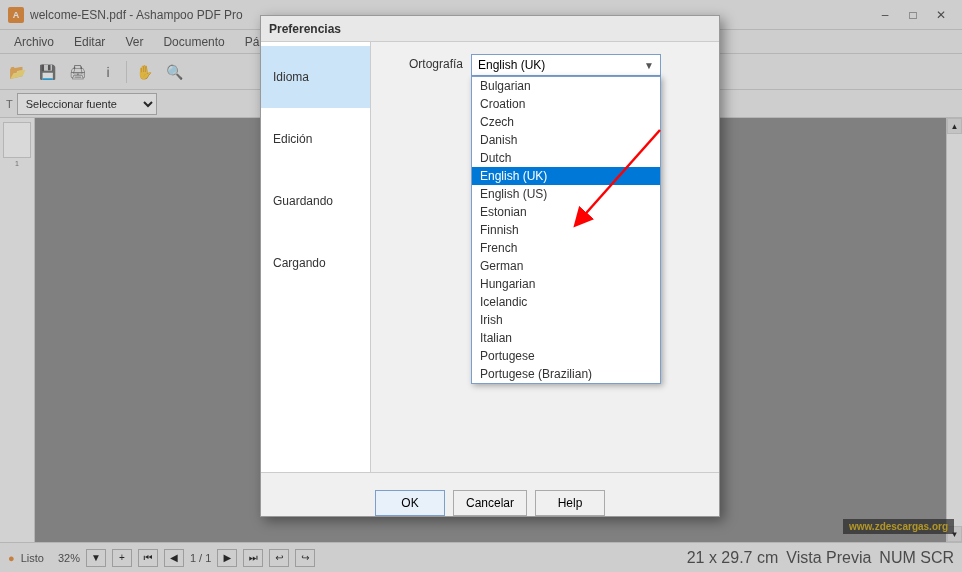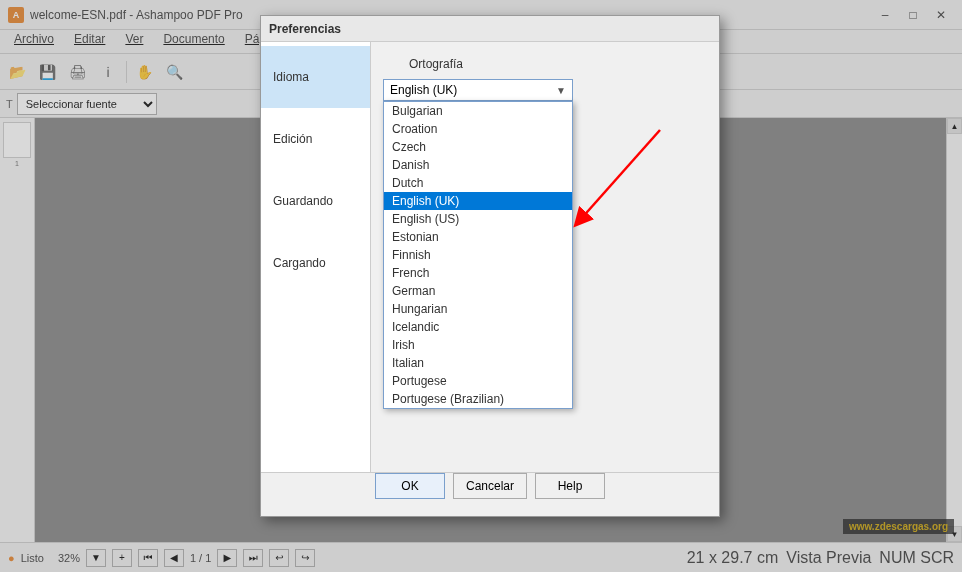--- a/index.html
+++ b/index.html
@@ -9,21 +9,21 @@
     .app-window { width: 962px; height: 572px; background: #f0f0f0; position: relative; }
 
     
     .title-bar { height: 30px; background: #f0f0f0; display: flex; align-items: center; padding: 0 8px; border-bottom: 1px solid #ccc; }
     .title-bar-icon { width: 16px; height: 16px; background: #e67e22; border-radius: 2px; margin-right: 6px; display: flex; align-items: center; justify-content: center; font-size: 9px; color: white; font-weight: bold; }
     .title-bar-text { font-size: 12px; color: #333; flex: 1; }
     .title-bar-controls { display: flex; gap: 2px; }
     .title-btn { width: 26px; height: 20px; background: transparent; border: none; cursor: pointer; font-size: 12px; color: #333; display: flex; align-items: center; justify-content: center; }
 
     
-    .menu-bar { height: 24px; background: #f0f0f0; display: flex; align-items: flex-start; padding: 0 4px; border-bottom: 1px solid #ccc; text-decoration: underline; }
+    .menu-bar { height: 24px; background: #f0f0f0; display: flex; align-items: center; padding: 0 4px; border-bottom: 1px solid #ccc; }
     .menu-item { padding: 2px 10px; font-size: 12px; color: #333; cursor: pointer; }
 
     
     .toolbar { height: 36px; background: #f0f0f0; display: flex; align-items: center; padding: 2px 4px; border-bottom: 1px solid #ccc; gap: 2px; }
     .tb-btn { width: 28px; height: 28px; background: transparent; border: 1px solid transparent; cursor: pointer; display: flex; align-items: center; justify-content: center; font-size: 14px; color: #555; }
     .tb-sep { width: 1px; height: 22px; background: #ccc; margin: 0 2px; }
 
     
     .font-bar { height: 28px; background: #f0f0f0; display: flex; align-items: center; padding: 2px 6px; border-bottom: 1px solid #ccc; gap: 4px; }
     .font-select { height: 22px; border: 1px solid #aaa; background: white; padding: 0 4px; font-size: 11px; width: 140px; }
@@ -53,35 +53,35 @@
     .dialog-title { height: 26px; background: #e8e8e8; border-bottom: 1px solid #ccc; display: flex; align-items: center; padding: 12px 8px; font-size: 12px; font-weight: bold; color: #333; }
     .dialog-body { display: flex; height: 430px; }
 
     
     .cat-panel { width: 110px; background: white; border-right: 1px solid #ccc; padding: 4px 0; }
     .cat-item { padding: 24px 12px; font-size: 12px; color: #333; cursor: pointer; }
     .cat-item.active { background: #cce4f7; }
 
     
     .settings-panel { flex: 1; padding: 12px; position: relative; }
-    .setting-row { display: flex; align-items: flex-start; margin-bottom: 12px; gap: 8px; flex-direction: column; }
+    .setting-row { display: flex; align-items: flex-start; margin-bottom: 12px; gap: 8px; }
     .setting-label { font-size: 12px; color: #333; width: 80px; text-align: right; padding-top: 3px; }
 
     
     .dropdown-container { position: relative; display: inline-block; }
     .dropdown-btn { width: 190px; height: 22px; border: 1px solid #7a9fcc; background: white; display: flex; align-items: center; padding: 0 6px; font-size: 12px; cursor: pointer; justify-content: space-between; }
     .dropdown-arrow { font-size: 10px; color: #555; }
 
     
     .dropdown-list { position: absolute; top: 22px; left: 0; width: 190px; background: white; border: 1px solid #7a9fcc; z-index: 30; max-height: 340px; overflow-y: auto; box-shadow: 2px 2px 6px rgba(0,0,0,0.3); }
     .dd-item { padding: 2px 8px; font-size: 12px; color: #333; cursor: pointer; white-space: nowrap; }
     .dd-item.selected { background: #0078d7; color: white; }
 
     
-    .dialog-footer { height: 44px; border-top: 1px solid #ccc; display: flex; align-items: flex-start; justify-content: center; gap: 8px; padding: 0 12px; background: #f0f0f0; }
+    .dialog-footer { height: 44px; border-top: 1px solid #ccc; display: flex; align-items: flex-end; justify-content: center; gap: 8px; padding: 0 12px; background: #f0f0f0; }
     .dlg-btn { height: 26px; min-width: 70px; border: 1px solid #aaa; background: #f0f0f0; font-size: 12px; cursor: pointer; padding: 0 12px; }
     .dlg-btn.primary { border-color: #7a9fcc; background: #e8f0fa; }
 
     
     .red-arrow { position: absolute; z-index: 25; pointer-events: none; }
 
     
     .watermark { position: absolute; bottom: 38px; right: 8px; font-size: 10px; color: #c8a000; font-weight: bold; background: rgba(0,0,0,0.7); padding: 2px 6px; z-index: 5; }
 
     

